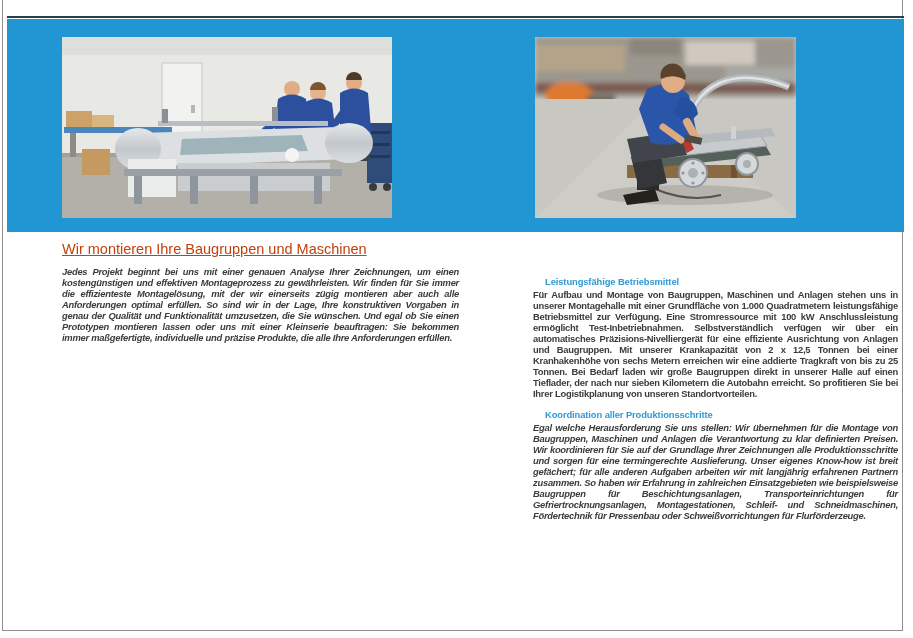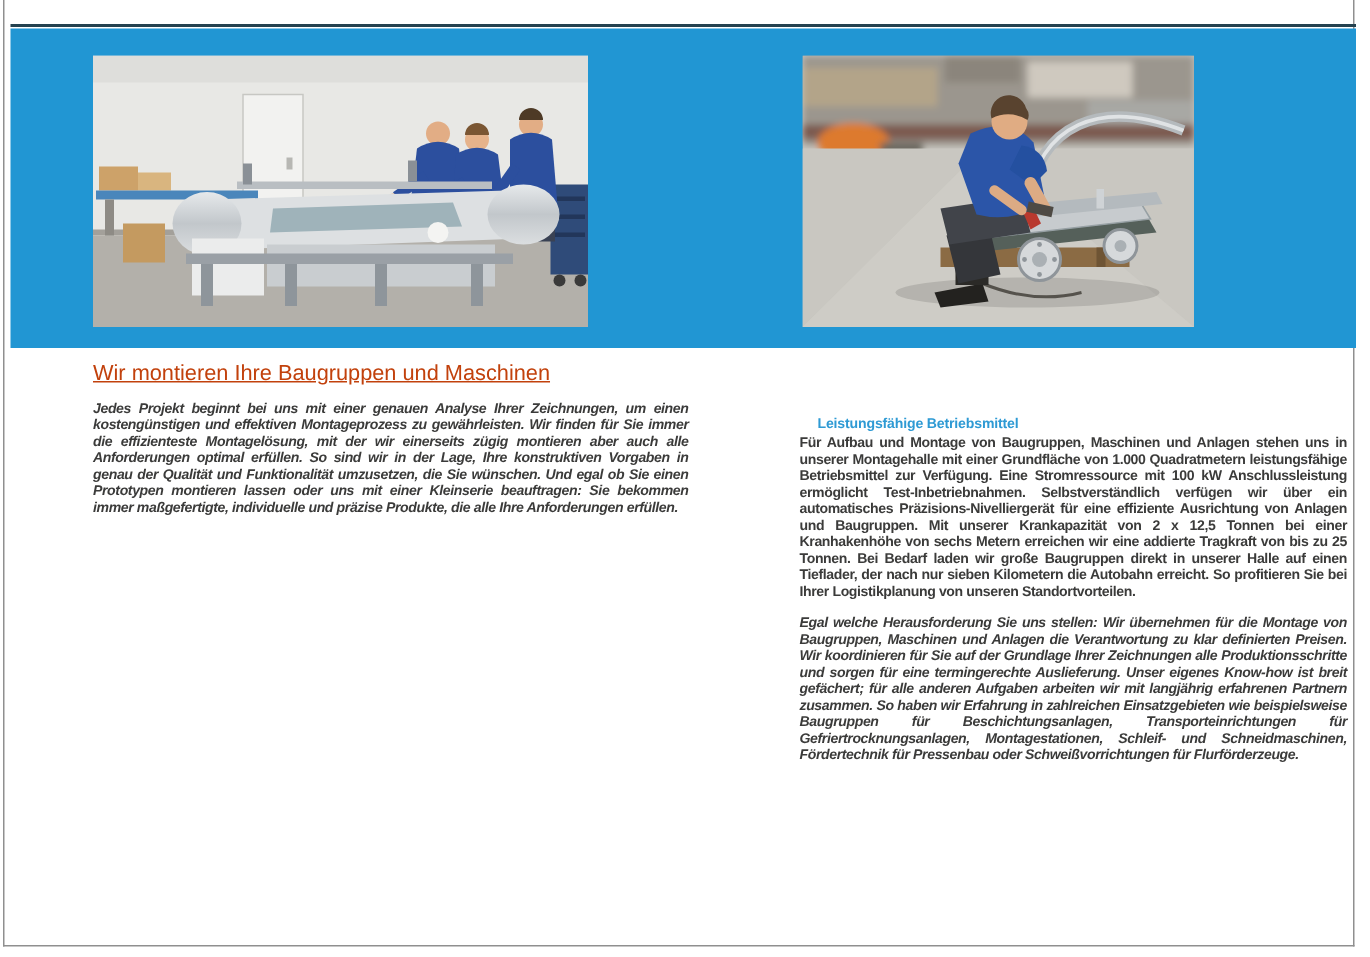--- a/index.html
+++ b/index.html
@@ -192,14 +192,15 @@
 </div>
 
 <div class="col col-left">
   <h1>Wir montieren Ihre Baugruppen und Maschinen</h1>
   <p class="body">Jedes Projekt beginnt bei uns mit einer genauen Analyse Ihrer Zeichnungen, um einen kostengünstigen und effektiven Montageprozess zu gewährleisten. Wir finden für Sie immer die effizienteste Montagelösung, mit der wir einerseits zügig montieren aber auch alle Anforderungen optimal erfüllen. So sind wir in der Lage, Ihre konstruktiven Vorgaben in genau der Qualität und Funktionalität umzusetzen, die Sie wünschen. Und egal ob Sie einen Prototypen montieren lassen oder uns mit einer Kleinserie beauftragen: Sie bekommen immer maßgefertigte, individuelle und präzise Produkte, die alle Ihre Anforderungen erfüllen.</p>
 </div>
 
 <div class="col col-right">
   <h2>Leistungsfähige Betriebsmittel</h2>
   <p class="body">Für Aufbau und Montage von Baugruppen, Maschinen und Anlagen stehen uns in unserer Montagehalle mit einer Grundfläche von 1.000 Quadratmetern leistungsfähige Betriebsmittel zur Verfügung. Eine Stromressource mit 100 kW Anschlussleistung ermöglicht Test-Inbetriebnahmen. Selbstverständlich verfügen wir über ein automatisches Präzisions-Nivelliergerät für eine effiziente Ausrichtung von Anlagen und Baugruppen. Mit unserer Krankapazität von 2 x 12,5 Tonnen bei einer Kranhakenhöhe von sechs Metern erreichen wir eine addierte Tragkraft von bis zu 25 Tonnen. Bei Bedarf laden wir große Baugruppen direkt in unserer Halle auf einen Tieflader, der nach nur sieben Kilometern die Autobahn erreicht. So profitieren Sie bei Ihrer Logistikplanung von unseren Standortvorteilen.</p>
+  <h2>Koordination aller Produktionsschritte</h2>
   <p class="body">Egal welche Herausforderung Sie uns stellen: Wir übernehmen für die Montage von Baugruppen, Maschinen und Anlagen die Verantwortung zu klar definierten Preisen. Wir koordinieren für Sie auf der Grundlage Ihrer Zeichnungen alle Produktionsschritte und sorgen für eine termingerechte Auslieferung. Unser eigenes Know-how ist breit gefächert; für alle anderen Aufgaben arbeiten wir mit langjährig erfahrenen Partnern zusammen. So haben wir Erfahrung in zahlreichen Einsatzgebieten wie beispielsweise Baugruppen für Beschichtungsanlagen, Transporteinrichtungen für Gefriertrocknungsanlagen, Montagestationen, Schleif- und Schneidmaschinen, Fördertechnik für Pressenbau oder Schweißvorrichtungen für Flurförderzeuge.</p>
 </div>
 
 </body></html>

